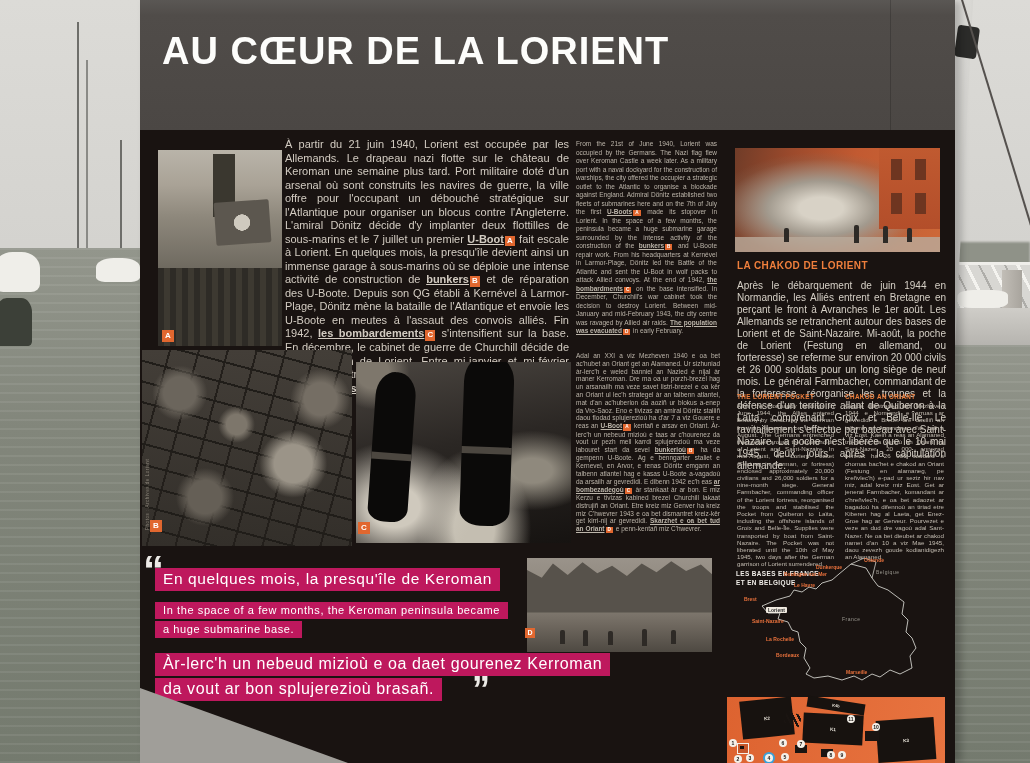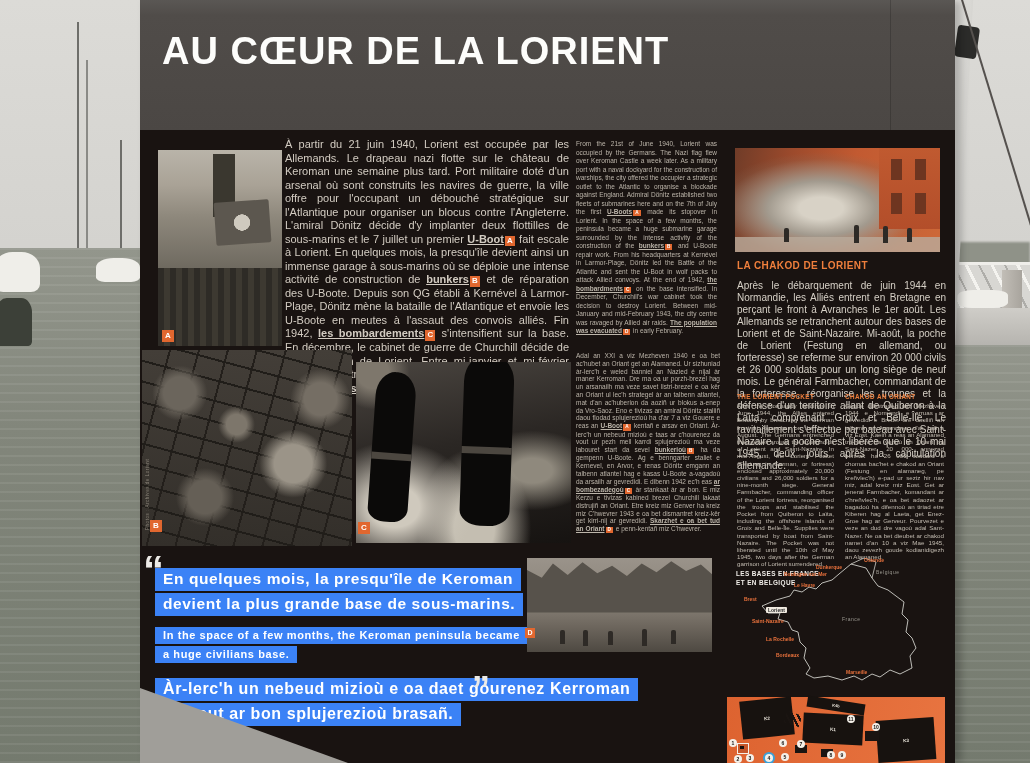--- a/index.html
+++ b/index.html
@@ -89,21 +89,21 @@
   #photo-d{left:387px;top:558px;width:185px;height:94px;
     background:linear-gradient(180deg,#9a938a 0%,#8b847a 45%,#6e675e 72%,#4e4942 100%);}
   #photo-d .ruins{position:absolute;left:0;top:0;width:100%;height:58%;background:#57524b;
     clip-path:polygon(0 100%,0 22%,8% 36%,14% 10%,22% 31%,30% 8%,38% 28%,46% 14%,54% 33%,62% 10%,70% 26%,78% 6%,86% 24%,94% 12%,100% 30%,100% 100%);}
   #credit{left:5px;top:530px;transform:rotate(-90deg);transform-origin:left top;
     font-size:4.6px;color:#8a8378;letter-spacing:.5px;white-space:nowrap;}
   
   #quote-open{left:3px;top:550px;font-size:42px;font-weight:bold;color:#eceae6;line-height:1;}
   #quote-close{left:332px;top:672px;font-size:36px;font-weight:bold;color:#eceae6;line-height:1;}
   #quote-block{left:15px;top:568px;width:560px;}
-  .qline{display:table;background:#3b82f6;color:#fff;font-weight:bold;
+  .qline{display:table;background:#be185d;color:#fff;font-weight:normal;
          padding:2px 8px 3px;margin-bottom:2px;letter-spacing:.6px;white-space:nowrap;}
   .qfr .qline{font-size:15.5px;}
   .qen .qline{font-size:11px;}
   .qbr .qline{font-size:16px;}
   .qgap{height:9px;}
   
   #map-box{left:590px;top:556px;width:215px;height:142px;}
   #map-title{left:6px;top:14px;font-size:6.4px;font-weight:bold;color:#f0ede8;line-height:8.6px;letter-spacing:.4px;}
   #map-svg{left:24px;top:0;}
   .city{position:absolute;font-size:5px;color:#e8713c;font-weight:bold;white-space:nowrap;}
@@ -190,26 +190,25 @@
   <div id="pocket-fr" class="abs body-txt">Après le débarquement de juin 1944 en Normandie, les Alliés entrent en Bretagne en perçant le front à Avranches le 1er août. Les Allemands se retranchent autour des bases de Lorient et de Saint-Nazaire. Mi-août, la poche de Lorient (Festung en allemand, ou forteresse) se referme sur environ 20 000 civils et 26 000 soldats pour un long siège de neuf mois. Le général Farmbacher, commandant de la forteresse, réorganise les troupes et la défense d'un territoire allant de Quiberon à la Laïta, comprenant Groix et Belle-Île. Le ravitaillement s'effectue par bateau avec Saint-Nazaire. La poche n'est libérée que le 10 mai 1945, deux jours après la capitulation allemande.</div>
   <div id="pocket-en-title" class="abs oh">THE LORIENT POCKET</div>
   <div id="pocket-en" class="abs body-txt">After the Normandy landings in June 1944, the Allies entered Brittany by breaching the German front at Avranches on the 1st of August. The Germans entrenched themselves around the strongholds of Lorient and Saint-Nazaire. In mid-August, the Lorient Pocket (Festung in German, or fortress) enclosed approximately 20,000 civilians and 26,000 soldiers for a nine-month siege. General Farmbacher, commanding officer of the Lorient fortress, reorganised the troops and stabilised the Pocket from Quiberon to Laïta, including the offshore islands of Groix and Belle-Île. Supplies were transported by boat from Saint-Nazaire. The Pocket was not liberated until the 10th of May 1945, two days after the German garrison of Lorient surrendered.</div>
   <div id="pocket-br-title" class="abs oh">CHAKOD AN ORIANT</div>
   <div id="pocket-br" class="abs body-txt">Goude dilestradeg miz Mezheven 1944 e Normandi e arruas ar gevredidi e Breizh dre doulliñ an talbenn en Avranches, d'ar 1añ a viz Eost. Kaeiñ a reas an Alamaned tro-ha-tro da vonoù an Oriant ha Sant-Nazer. 20 000 annezad bennak ha 26 000 soudard a chomas bac'het e chakod an Oriant (Festung en alamaneg, pe kreñvlec'h) e-pad ur seziz hir nav miz, adal kreiz miz Eost. Get ar jeneral Farmbacher, komandant ar c'hreñvlec'h, e oa bet adaozet ar bagadoù ha difennoù an tiriad etre Kiberen hag al Laeta, get Enez-Groe hag ar Gerveur. Pourvezet e veze an dud dre vagoù adal Sant-Nazer. Ne oa bet dieubet ar chakod namet d'an 10 a viz Mae 1945, daou zevezh goude kodianidigezh an Alamaned.</div>
 
   <div id="quote-open" class="abs">“</div>
   <div id="quote-block" class="abs">
     <div class="qfr">
       <span class="qline">En quelques mois, la presqu'île de Keroman</span>
-      <span class="qline">devient la plus grande base de sous-marins.</span>
     </div>
     <div class="qgap"></div>
     <div class="qen">
       <span class="qline">In the space of a few months, the Keroman peninsula became</span>
-      <span class="qline">a huge civilians base.</span>
+      <span class="qline">a huge submarine base.</span>
     </div>
     <div class="qgap" style="height:13px;"></div>
     <div class="qbr">
       <span class="qline">Àr-lerc'h un nebeud mizioù e oa daet gourenez Kerroman</span>
       <span class="qline">da vout ar bon splujerezioù brasañ.</span>
     </div>
   </div>
   <div id="quote-close" class="abs">”</div>
 
   <div id="photo-d" class="abs photo">

